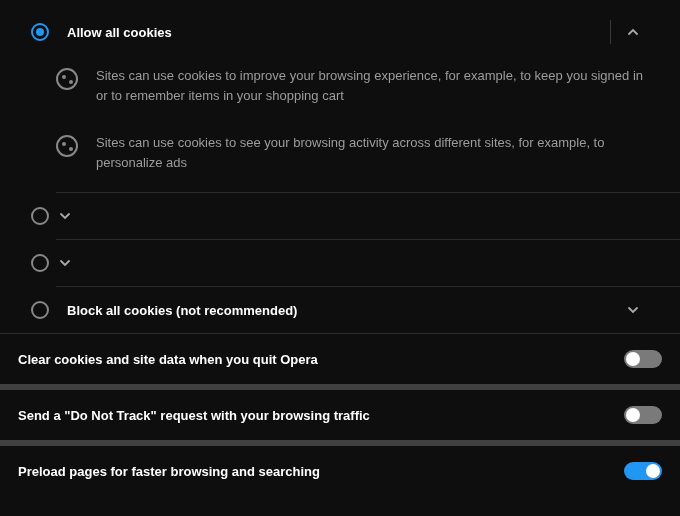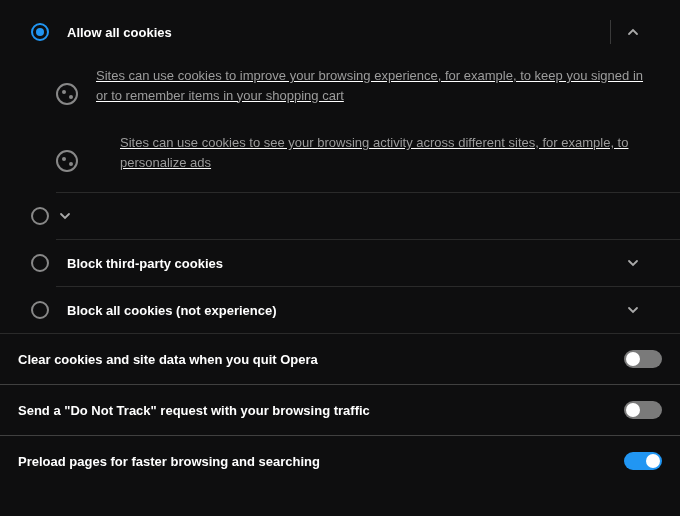--- a/index.html
+++ b/index.html
@@ -52,22 +52,21 @@
   }
   .vsep {
     width: 1px;
     height: 24px;
     background: #3a3a3a;
     margin-right: 6px;
   }
   .option-detail {
     display: flex;
     padding: 8px 18px 8px 56px;
-    align-items: flex-end;
-    text-decoration: underline;
+    align-items: flex-start;
   }
   .cookie-icon {
     width: 22px; height: 22px;
     border: 2px solid #888;
     border-radius: 50%;
     flex-shrink: 0;
     position: relative;
     margin-top: 2px;
   }
   .cookie-icon::before, .cookie-icon::after {
@@ -90,21 +89,21 @@
     margin: 12px 0 0 56px;
   }
   .full-sep {
     border: none;
     border-top: 1px solid #2a2a2a;
   }
   .setting-row {
     display: flex;
     align-items: center;
     padding: 16px 18px;
-    border-bottom: 1px solid #404040;
+    border-bottom: 6px solid #404040;
   }
   .setting-main { flex: 1; padding-right: 20px; }
   .setting-title { font-weight: 600; }
   .setting-desc { color: #9c9c9c; margin-top: 4px; line-height: 1.5; }
   .toggle {
     width: 38px; height: 18px;
     border-radius: 9px;
     background: #7a7a7a;
     position: relative;
     flex-shrink: 0;
@@ -136,51 +135,50 @@
       <svg width="12" height="12" viewBox="0 0 12 12">
           <path d="M2 8 L6 4 L10 8" stroke="#aaa" stroke-width="1.8" fill="none" stroke-linecap="round"></path>
         </svg>
     </div>
   </div>
 
   <div class="option-detail">
     <div class="cookie-icon"></div>
     <div class="detail-text">Sites can use cookies to improve your browsing experience, for example, to keep you signed in or to remember items in your shopping cart</div>
   </div>
-  <div class="option-detail" style="margin-top:12px;gap:24px;">
+  <div class="option-detail" style="margin-top:12px;">
     <div class="cookie-icon"></div>
     <div class="detail-text">Sites can use cookies to see your browsing activity across different sites, for example, to personalize ads</div>
   </div>
 
   <hr class="indent-sep">
 
   <div class="option-row">
     <div class="radio"></div>
     <div class="chevron">
       <svg width="12" height="12" viewBox="0 0 12 12">
           <path d="M2 4 L6 8 L10 4" stroke="#aaa" stroke-width="1.8" fill="none" stroke-linecap="round"></path>
         </svg>
     </div>
   </div>
   <hr class="indent-sep" style="margin-top:0;">
 
   <div class="option-row">
     <div class="radio"></div>
-    <div class="option-label">Block third-party cookies</div>
     <div class="chevron">
       <svg width="12" height="12" viewBox="0 0 12 12">
           <path d="M2 4 L6 8 L10 4" stroke="#aaa" stroke-width="1.8" fill="none" stroke-linecap="round"></path>
         </svg>
     </div>
   </div>
   <hr class="indent-sep" style="margin-top:0;">
 
   <div class="option-row">
     <div class="radio"></div>
-    <div class="option-label">Block all cookies (not experience)</div>
+    <div class="option-label">Block all cookies (not recommended)</div>
     <div class="chevron">
       <svg width="12" height="12" viewBox="0 0 12 12">
           <path d="M2 4 L6 8 L10 4" stroke="#aaa" stroke-width="1.8" fill="none" stroke-linecap="round"></path>
         </svg>
     </div>
   </div>
   <hr class="full-sep">
 
   <div class="setting-row">
     <div class="setting-main">

